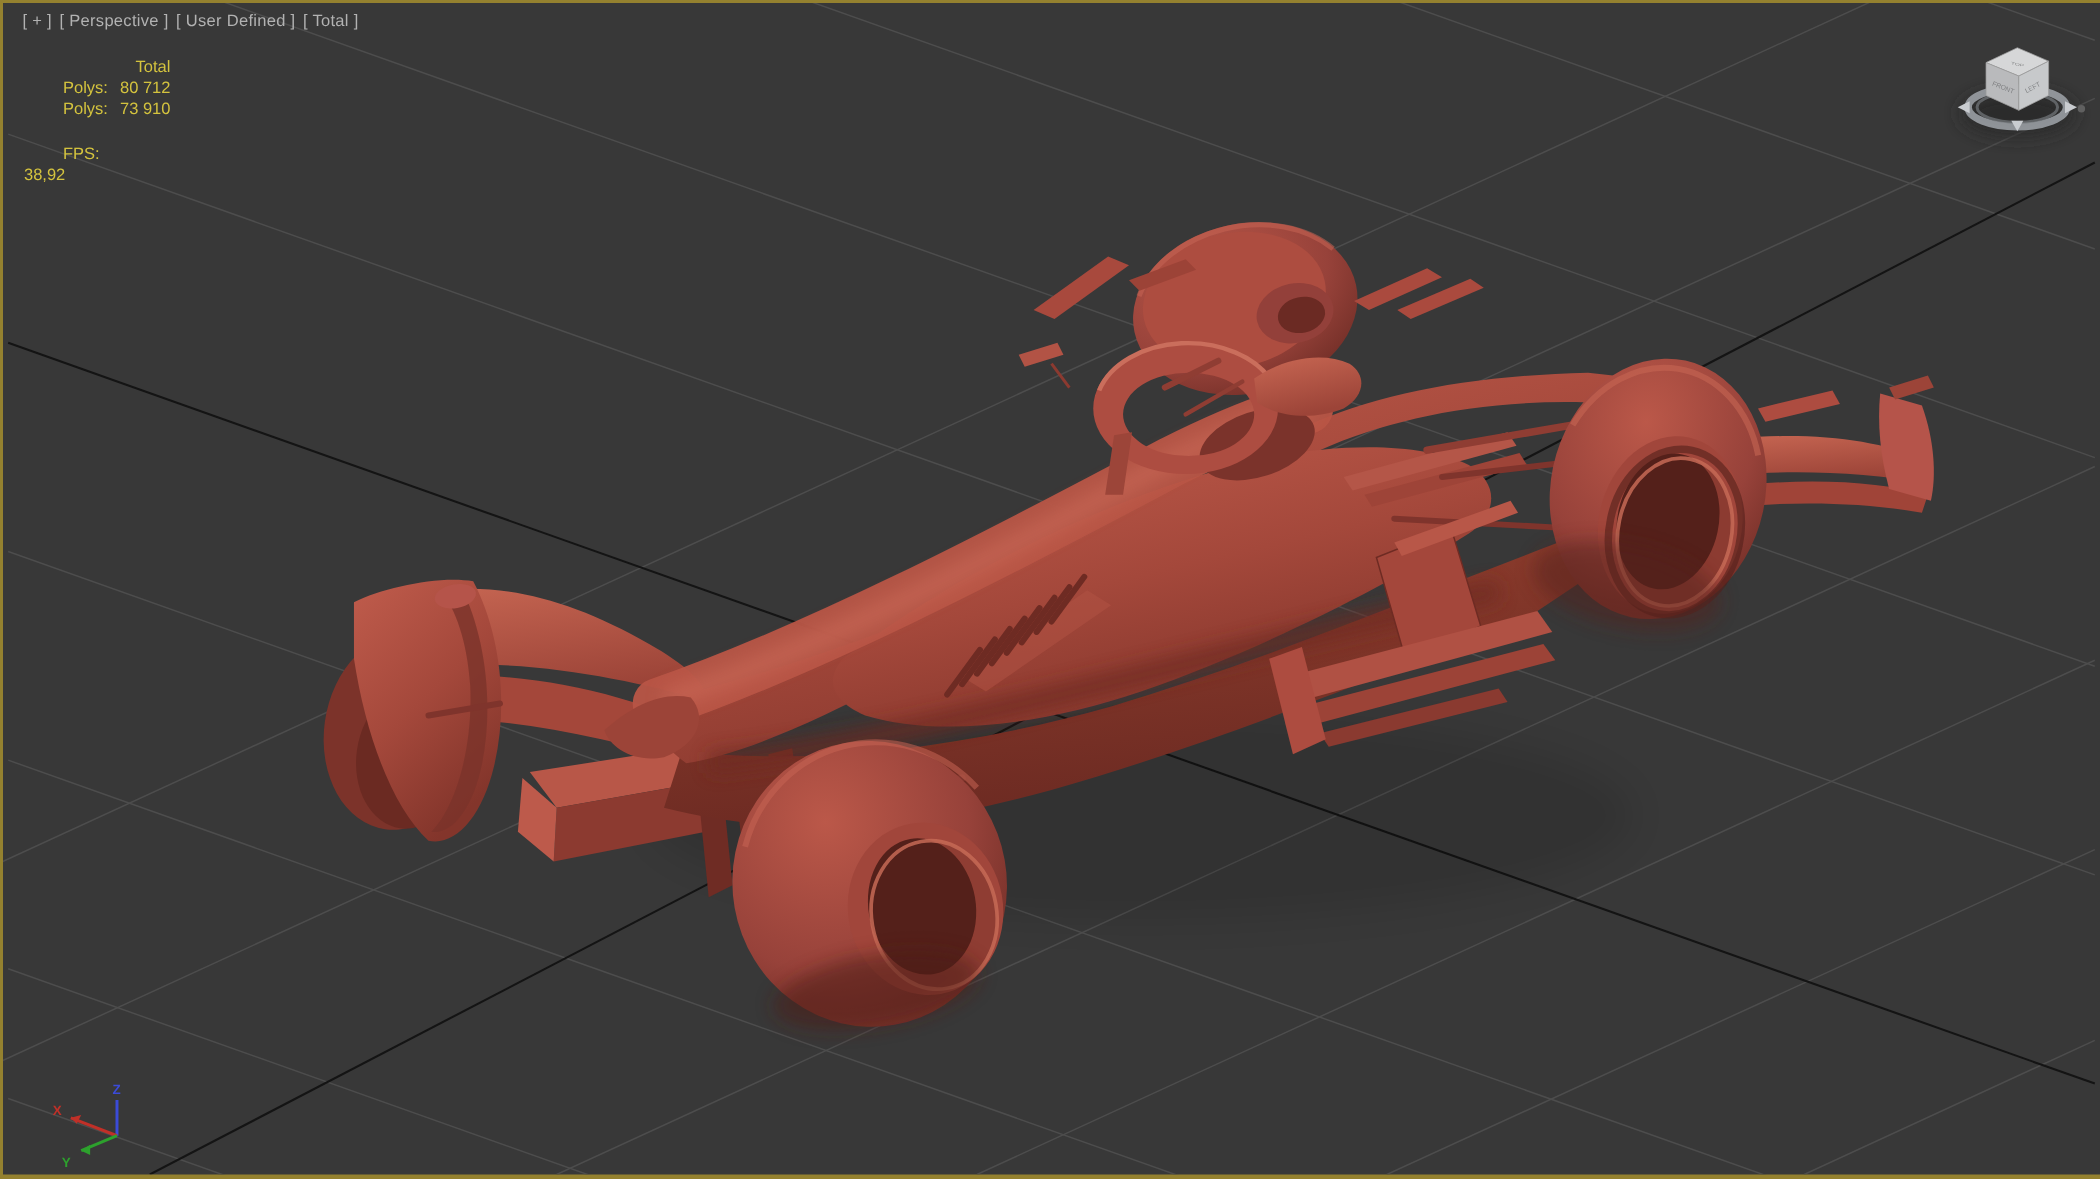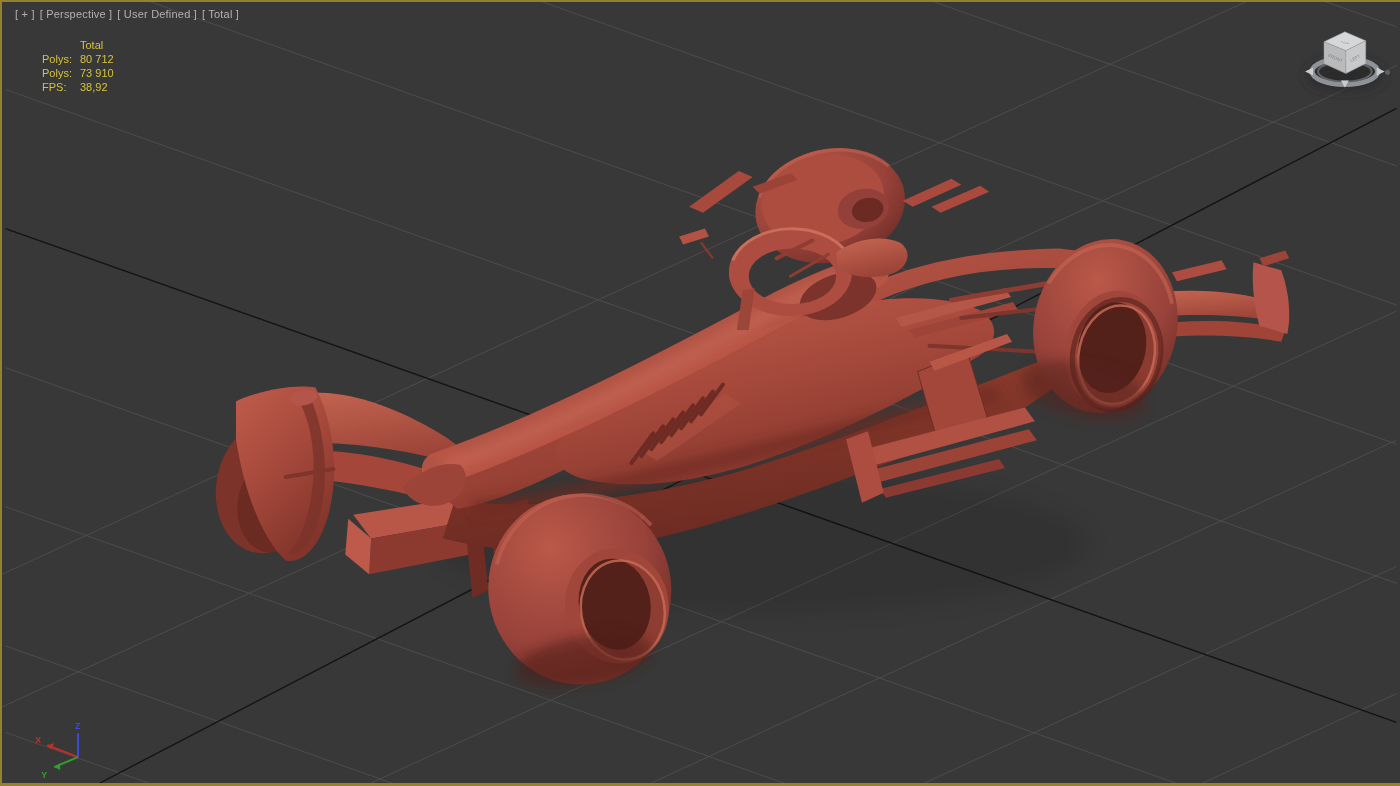--- a/index.html
+++ b/index.html
@@ -6,23 +6,23 @@
   #stage{position:relative;width:1400px;height:786px;overflow:hidden;
          background:#383838;box-sizing:border-box;
          border-left:2px solid #94812f;border-top:2px solid #94812f;border-bottom:3px solid #94812f;
          font-family:"Liberation Sans",sans-serif;}
   #scene{position:absolute;left:0;top:0;width:100%;height:100%;}
   .vp-label{position:absolute;left:13px;top:6px;font-size:11px;color:#b2b2b2;
             letter-spacing:.2px;white-space:nowrap;user-select:none;}
   .vp-label span{margin-right:5px;cursor:pointer;}
   .stats{position:absolute;left:14px;top:36px;font-size:11px;color:#d4c33e;
          line-height:14px;user-select:none;}
-  .srow{display:flex;}
+  .srow{display:flex;justify-content:flex-end;}
   .slabel{width:38px;padding-left:26px;}
-  .fps-row{}
+  .fps-row{margin-top:16px;flex-direction:column;}
 </style>
 </head>
 <body>
 
 <div id="stage">
 
   <svg id="scene" viewBox="0 0 1400 786">
     <defs>
       <linearGradient id="bodyG" x1="0" y1="0" x2="0.55" y2="1">
         <stop offset="0" stop-color="#c05c4c"></stop>

